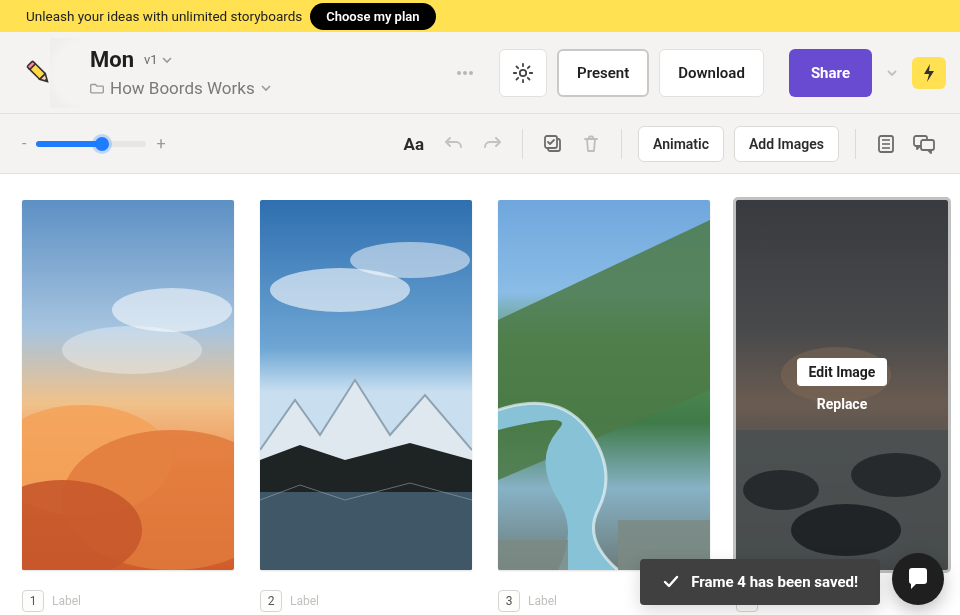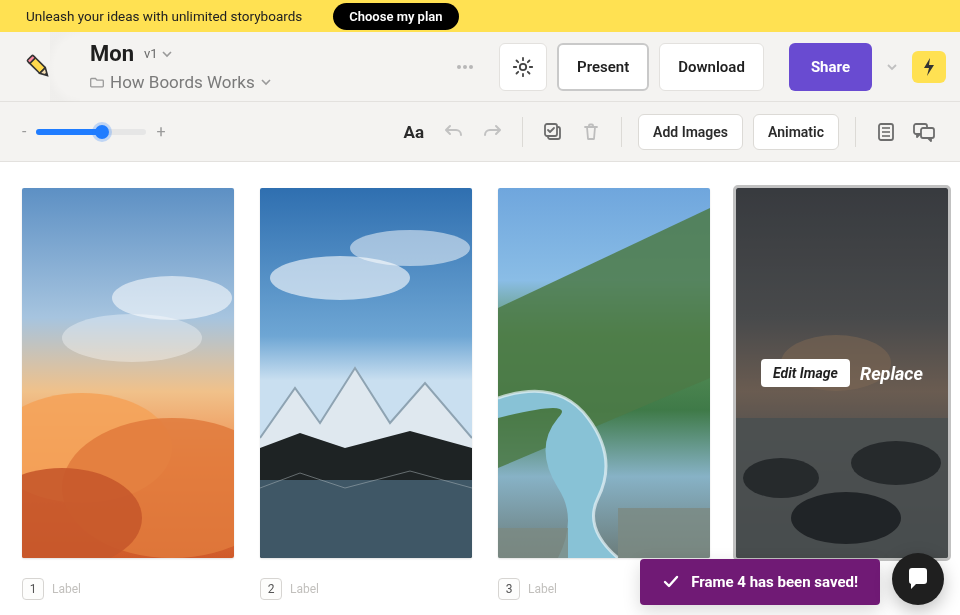--- a/index.html
+++ b/index.html
@@ -1,23 +1,23 @@
 <!DOCTYPE html>
 <html><head>
 <meta charset="utf-8">
 <style>
 * { box-sizing: border-box; margin: 0; padding: 0; font-family: -apple-system, BlinkMacSystemFont, "Segoe UI", Roboto, Helvetica, Arial, sans-serif; }
 html, body { width: 960px; height: 615px; overflow: hidden; background: #fff; }
 
 
-.promo { display: flex; align-items: center; gap: 31px; height: 24px; background: #ffe152; padding: 16px 26px; font-size: 13.5px; color: #222; }
+.promo { display: flex; align-items: center; gap: 8px; height: 24px; background: #ffe152; padding: 16px 26px; font-size: 13.5px; color: #222; }
 .promo-btn { background: #000000; color: #fff; border: none; border-radius: 999px; padding: 6px 16px; font-size: 13px; font-weight: 600; cursor: pointer; }
 
 
-.header { display: flex; align-items: center; height: 70px; background: #f4f3f1; border-bottom: 1px solid #e3e1de; }
+.header { display: flex; align-items: center; height: 82px; background: #f4f3f1; border-bottom: 1px solid #e3e1de; }
 .logo-wrap { width: 78px; height: 70px; display: flex; align-items: center; justify-content: center; position:relative; }
 .logo-wrap::after{content:"";position:absolute;right:-2px;top:0;bottom:0;width:30px;background:radial-gradient(ellipse at 100% 50%, rgba(0,0,0,0) 0%, rgba(0,0,0,0) 60%, rgba(0,0,0,0.02) 80%);} 
 .title-block { display: flex; flex-direction: column; justify-content: center; gap: 6px; padding-left: 12px; }
 .title-row { display: flex; align-items: center; gap: 10px; }
 .project-title { font-size: 22px; font-weight: 700; color: #1f1f1f; }
 .version-badge { display:flex; align-items:center; gap:4px; font-size: 13px; color: #6b6b6b; cursor:pointer;}
 .folder-row { display: flex; align-items: center; gap: 6px; color: #7a7a7a; font-size: 17px; cursor:pointer;}
 .header-spacer { flex: 1; }
 .header-actions { display: flex; align-items: center; gap: 10px; padding-right: 14px; }
 .icon-btn { width: 48px; height: 48px; border: 1px solid #e3e1de; border-radius: 6px; background: #fff0; display:flex;align-items:center;justify-content:center; cursor:pointer; color:#555;}
@@ -40,34 +40,34 @@
 .aa { font-size: 17px; font-weight: 700; color: #2b2b2b; cursor:pointer; padding:0 6px;}
 .tb-icon { width: 28px; height: 28px; display:flex;align-items:center;justify-content:center; color:#b6b6b6; cursor:pointer;}
 .divider { width: 1px; height: 30px; background: #dcdad6; margin: 0 6px; }
 .pill { height: 36px; padding: 0 14px; border: 1px solid #dcdad6; border-radius: 6px; background: #fff; font-size: 14px; font-weight: 600; color: #2b2b2b; cursor:pointer;}
 
 
 .canvas { padding: 26px 22px 0 22px; display: flex; gap: 26px; background: #fff; }
 .frame { width: 212px; display:flex; flex-direction:column; }
 .thumb { width: 212px; height: 370px; border-radius: 2px; overflow: hidden; position: relative; box-shadow: 0 1px 2px rgba(0,0,0,0.12);}
 .thumb.selected { outline: 3px solid #c1c1c1; outline-offset: 0; }
-.thumb-overlay { position:absolute; inset:0; background: rgba(30,30,35,0.45); display:flex; flex-direction:row; align-items:center; justify-content:center; gap:10px;font-style:italic;}
+.thumb-overlay { position:absolute; inset:0; background: rgba(30,30,35,0.45); display:flex; flex-direction:column; align-items:center; justify-content:center; gap:10px;}
 .edit-chip { background:#fff; color:#1f1f1f; font-weight:700; font-size:14px; padding:6px 12px; border-radius:4px; cursor:pointer;}
-.replace-txt { color:#fff; font-weight:700; font-size:18px; cursor:pointer;}
+.replace-txt { color:#fff; font-weight:700; font-size:14px; cursor:pointer;}
 .label-row { display:flex; align-items:center; gap:8px; margin-top: 20px; }
 .num-box { width: 22px; height: 22px; border: 1px solid #d7d5d2; border-radius: 4px; background:#fdfdfc; display:flex;align-items:center;justify-content:center; font-size:12px; color:#555;}
 .label-text { color:#c2c0bd; font-size:12px;}
 
 
 .bg1 { background: linear-gradient(to bottom, #5d90c4 0%, #a6c4df 35%, #f0c18a 55%, #f08a4a 75%, #cf5a2a 100%);}
 .bg3 { background: linear-gradient(180deg, #6fa6dd 0%, #8abde6 25%, #5c935a 40%, #3f7a48 60%, #87b2c6 78%, #6b7c7a 100%);}
 .bg4 { background: linear-gradient(to bottom, #4d5256 0%, #6a6d6c 35%, #a88e77 55%, #7a7873 70%, #3b4143 100%);}
 
 
-.toast { position: fixed; right: 80px; bottom: 10px; background: #701a75; color: #fff; font-weight: 700; font-size: 15px; padding: 14px 22px; border-radius: 4px; display:flex; align-items:center; gap:11px; box-shadow: 0 6px 18px rgba(0,0,0,0.15);}
+.toast { position: fixed; right: 80px; bottom: 10px; background: #404040; color: #fff; font-weight: 700; font-size: 15px; padding: 14px 22px; border-radius: 4px; display:flex; align-items:center; gap:11px; box-shadow: 0 6px 18px rgba(0,0,0,0.15);}
 .toast .chk { width: 18px; height: 18px; }
 
 
 .chat { position: fixed; right: 16px; bottom: 10px; width: 52px; height: 52px; border-radius: 50%; background: #1f1f1f; display:flex; align-items:center; justify-content:center; box-shadow: 0 6px 18px rgba(0,0,0,0.25); cursor:pointer;}
 
 svg { display:block; }
 </style>
 </head>
 <body>
 
@@ -166,22 +166,22 @@
         <rect x="3" y="3" width="12" height="12" rx="2" fill="#f4f3f1" stroke="#6d6d6d" stroke-width="1.8"></rect>
         <path d="M6 9 l2 2 l4 -4" fill="none" stroke="#6d6d6d" stroke-width="1.8" stroke-linecap="round" stroke-linejoin="round"></path>
       </svg>
   </div>
   <div class="tb-icon">
     <svg width="20" height="20" viewBox="0 0 20 20">
         <path d="M4 5 H16 M8 5 V3.5 a1 1 0 0 1 1 -1 h2 a1 1 0 0 1 1 1 V5 M6 5 l1 12 h6 l1 -12" fill="none" stroke="#bdbdbd" stroke-width="1.8" stroke-linecap="round" stroke-linejoin="round"></path>
       </svg>
   </div>
   <div class="divider"></div>
+  <button class="pill">Animatic</button>
   <button class="pill">Add Images</button>
-  <button class="pill">Animatic</button>
   <div class="divider"></div>
   <div class="tb-icon">
     <svg width="22" height="22" viewBox="0 0 22 22">
         <rect x="4" y="3" width="14" height="16" rx="2" fill="none" stroke="#6d6d6d" stroke-width="1.8"></rect>
         <line x1="7" y1="7" x2="15" y2="7" stroke="#6d6d6d" stroke-width="1.6"></line>
         <line x1="7" y1="11" x2="15" y2="11" stroke="#6d6d6d" stroke-width="1.6"></line>
         <line x1="7" y1="15" x2="15" y2="15" stroke="#6d6d6d" stroke-width="1.6"></line>
       </svg>
   </div>
   <div class="tb-icon">

